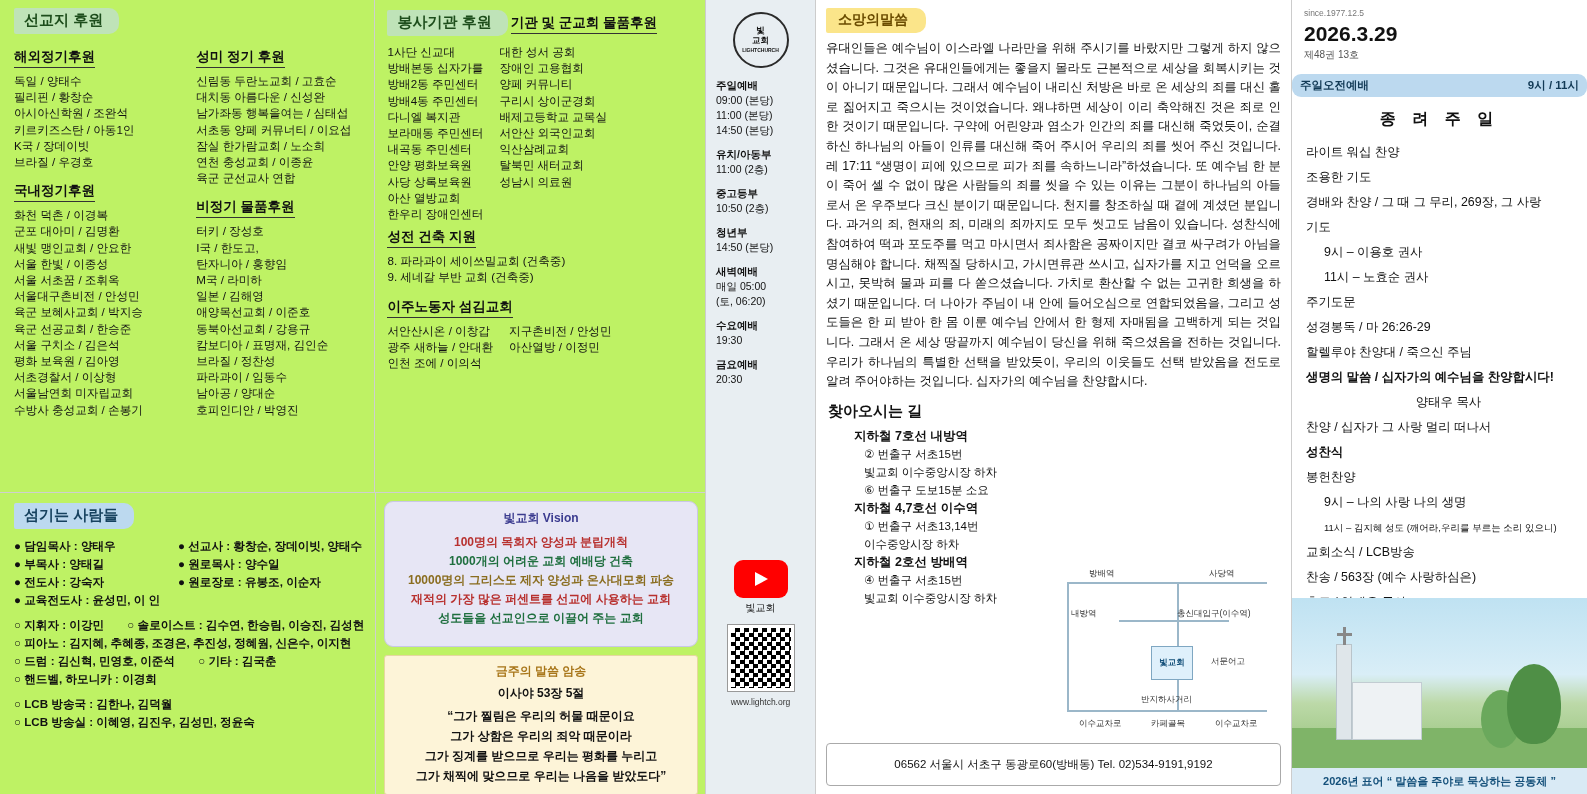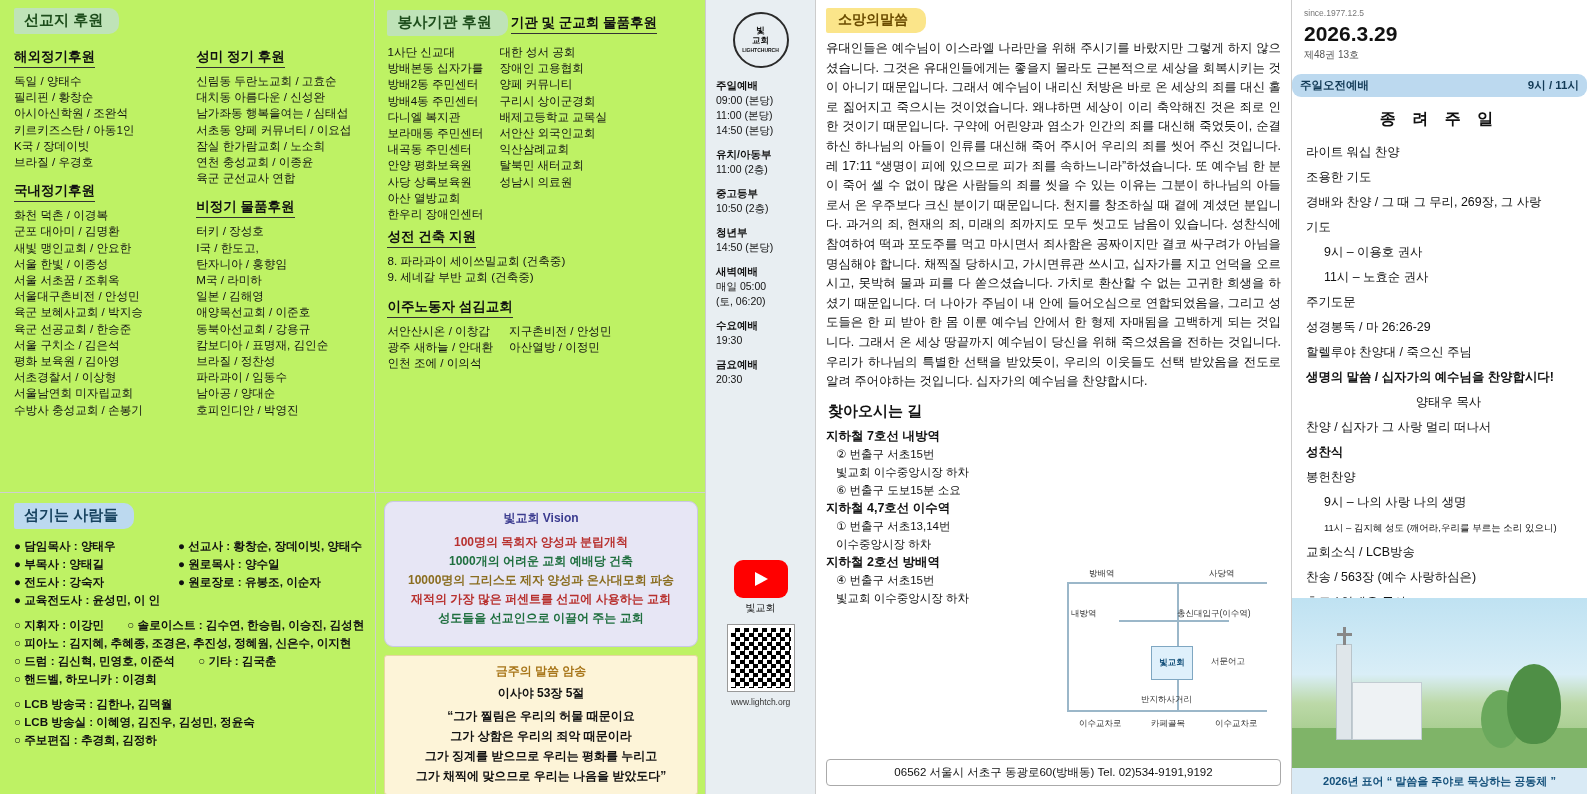--- a/index.html
+++ b/index.html
@@ -94,30 +94,30 @@
   .site { font-size:8.5px; text-align:center; margin-top:6px; color:#333;}
 
   
   .col3 { width: 476px; position:relative; background:#fff; border-right:1px solid #ccc; padding:8px 10px;}
   .tab-yellow{
     display:inline-block;background:#fbe58a;color:#6b4c00;font-weight:bold;font-size:14px;
     padding:3px 18px 4px 12px;border-radius:2px 10px 10px 2px;margin-bottom:6px;
   }
   .sermon { font-size:12.4px; line-height:19.6px; text-align:justify; }
   .map-h { font-weight:bold; font-size:15px; margin:10px 0 6px 2px;}
-  .routes { font-size:11.5px; line-height:18px;}
+  .routes { font-size:11.5px; line-height:18px;margin-left:28px;}
   .routes .st { font-weight:bold; font-size:12.5px; }
   .routes .ind { padding-left:10px; }
   .map-box { position:absolute; right:14px; top:560px; width:218px; height:180px; }
   .map-line{position:absolute;background:#9bb7c9;}
   .map-label{position:absolute;font-size:8.5px;color:#333;white-space:nowrap;}
   .map-church{position:absolute;left:92px;top:86px;width:42px;height:34px;background:#dff0fb;border:1px solid #7fa7c2;font-size:8.5px;display:flex;align-items:center;justify-content:center;color:#14507a;font-weight:bold;}
   .addr {
     position:absolute; left:10px; right:10px; bottom:8px; border:1px solid #aaa; border-radius:4px;
-    text-align:center; font-size:11.5px; padding:5px 0; background:#fff;
+    text-align:center; font-size:11.5px; padding:13px 0; background:#fff;
   }
 
   
   .col4 { width: 295px; position:relative; background:#fff; }
   .c4-head { padding:8px 12px 4px 12px; text-align:right; }
   .since { font-size:8.5px; color:#777; text-align:left;}
   .bigdate { font-size:21px; font-weight:bold; text-align:left; margin-top:4px;}
   .issue { font-size:10px; color:#555; text-align:left; margin-top:2px;}
   .bar {
     margin-top:8px; background:#bcd9ef; color:#123a56; font-weight:bold; font-size:11.5px;
@@ -281,21 +281,20 @@
         </div>
       </div>
       <div class="grpgap"></div>
       <div class="dotline">○ <span class="b">지휘자 : 이강민</span>　　○ <span class="b">솔로이스트 : 김수연, 한승림, 이승진, 김성현</span></div>
       <div class="dotline">○ <span class="b">피아노 : 김지혜, 추혜종, 조경은, 추진성, 정혜웜, 신은수, 이지현</span></div>
       <div class="dotline">○ <span class="b">드럼 : 김신혁, 민영호, 이준석</span>　　○ <span class="b">기타 : 김국춘</span></div>
       <div class="dotline">○ <span class="b">핸드벨, 하모니카 : 이경희</span></div>
       <div class="grpgap"></div>
       <div class="dotline">○ <span class="b">LCB 방송국 : 김한나, 김덕월</span></div>
       <div class="dotline">○ <span class="b">LCB 방송실 : 이혜영, 김진우, 김성민, 정윤숙</span></div>
-      <div class="dotline">○ <span class="b">주보편집 : 추경희, 김정하</span></div>
     </div>
 
     <div class="p-vision">
       <div class="vision-card">
         <div class="vision-title">빛교회 Vision</div>
         <div class="l1">100명의 목회자 양성과 분립개척</div>
         <div class="l2">1000개의 어려운 교회 예배당 건축</div>
         <div class="l3">10000명의 그리스도 제자 양성과 온사대모회 파송</div>
         <div class="l4">재적의 가장 많은 퍼센트를 선교에 사용하는 교회</div>
         <div class="l5">성도들을 선교인으로 이끌어 주는 교회</div>

